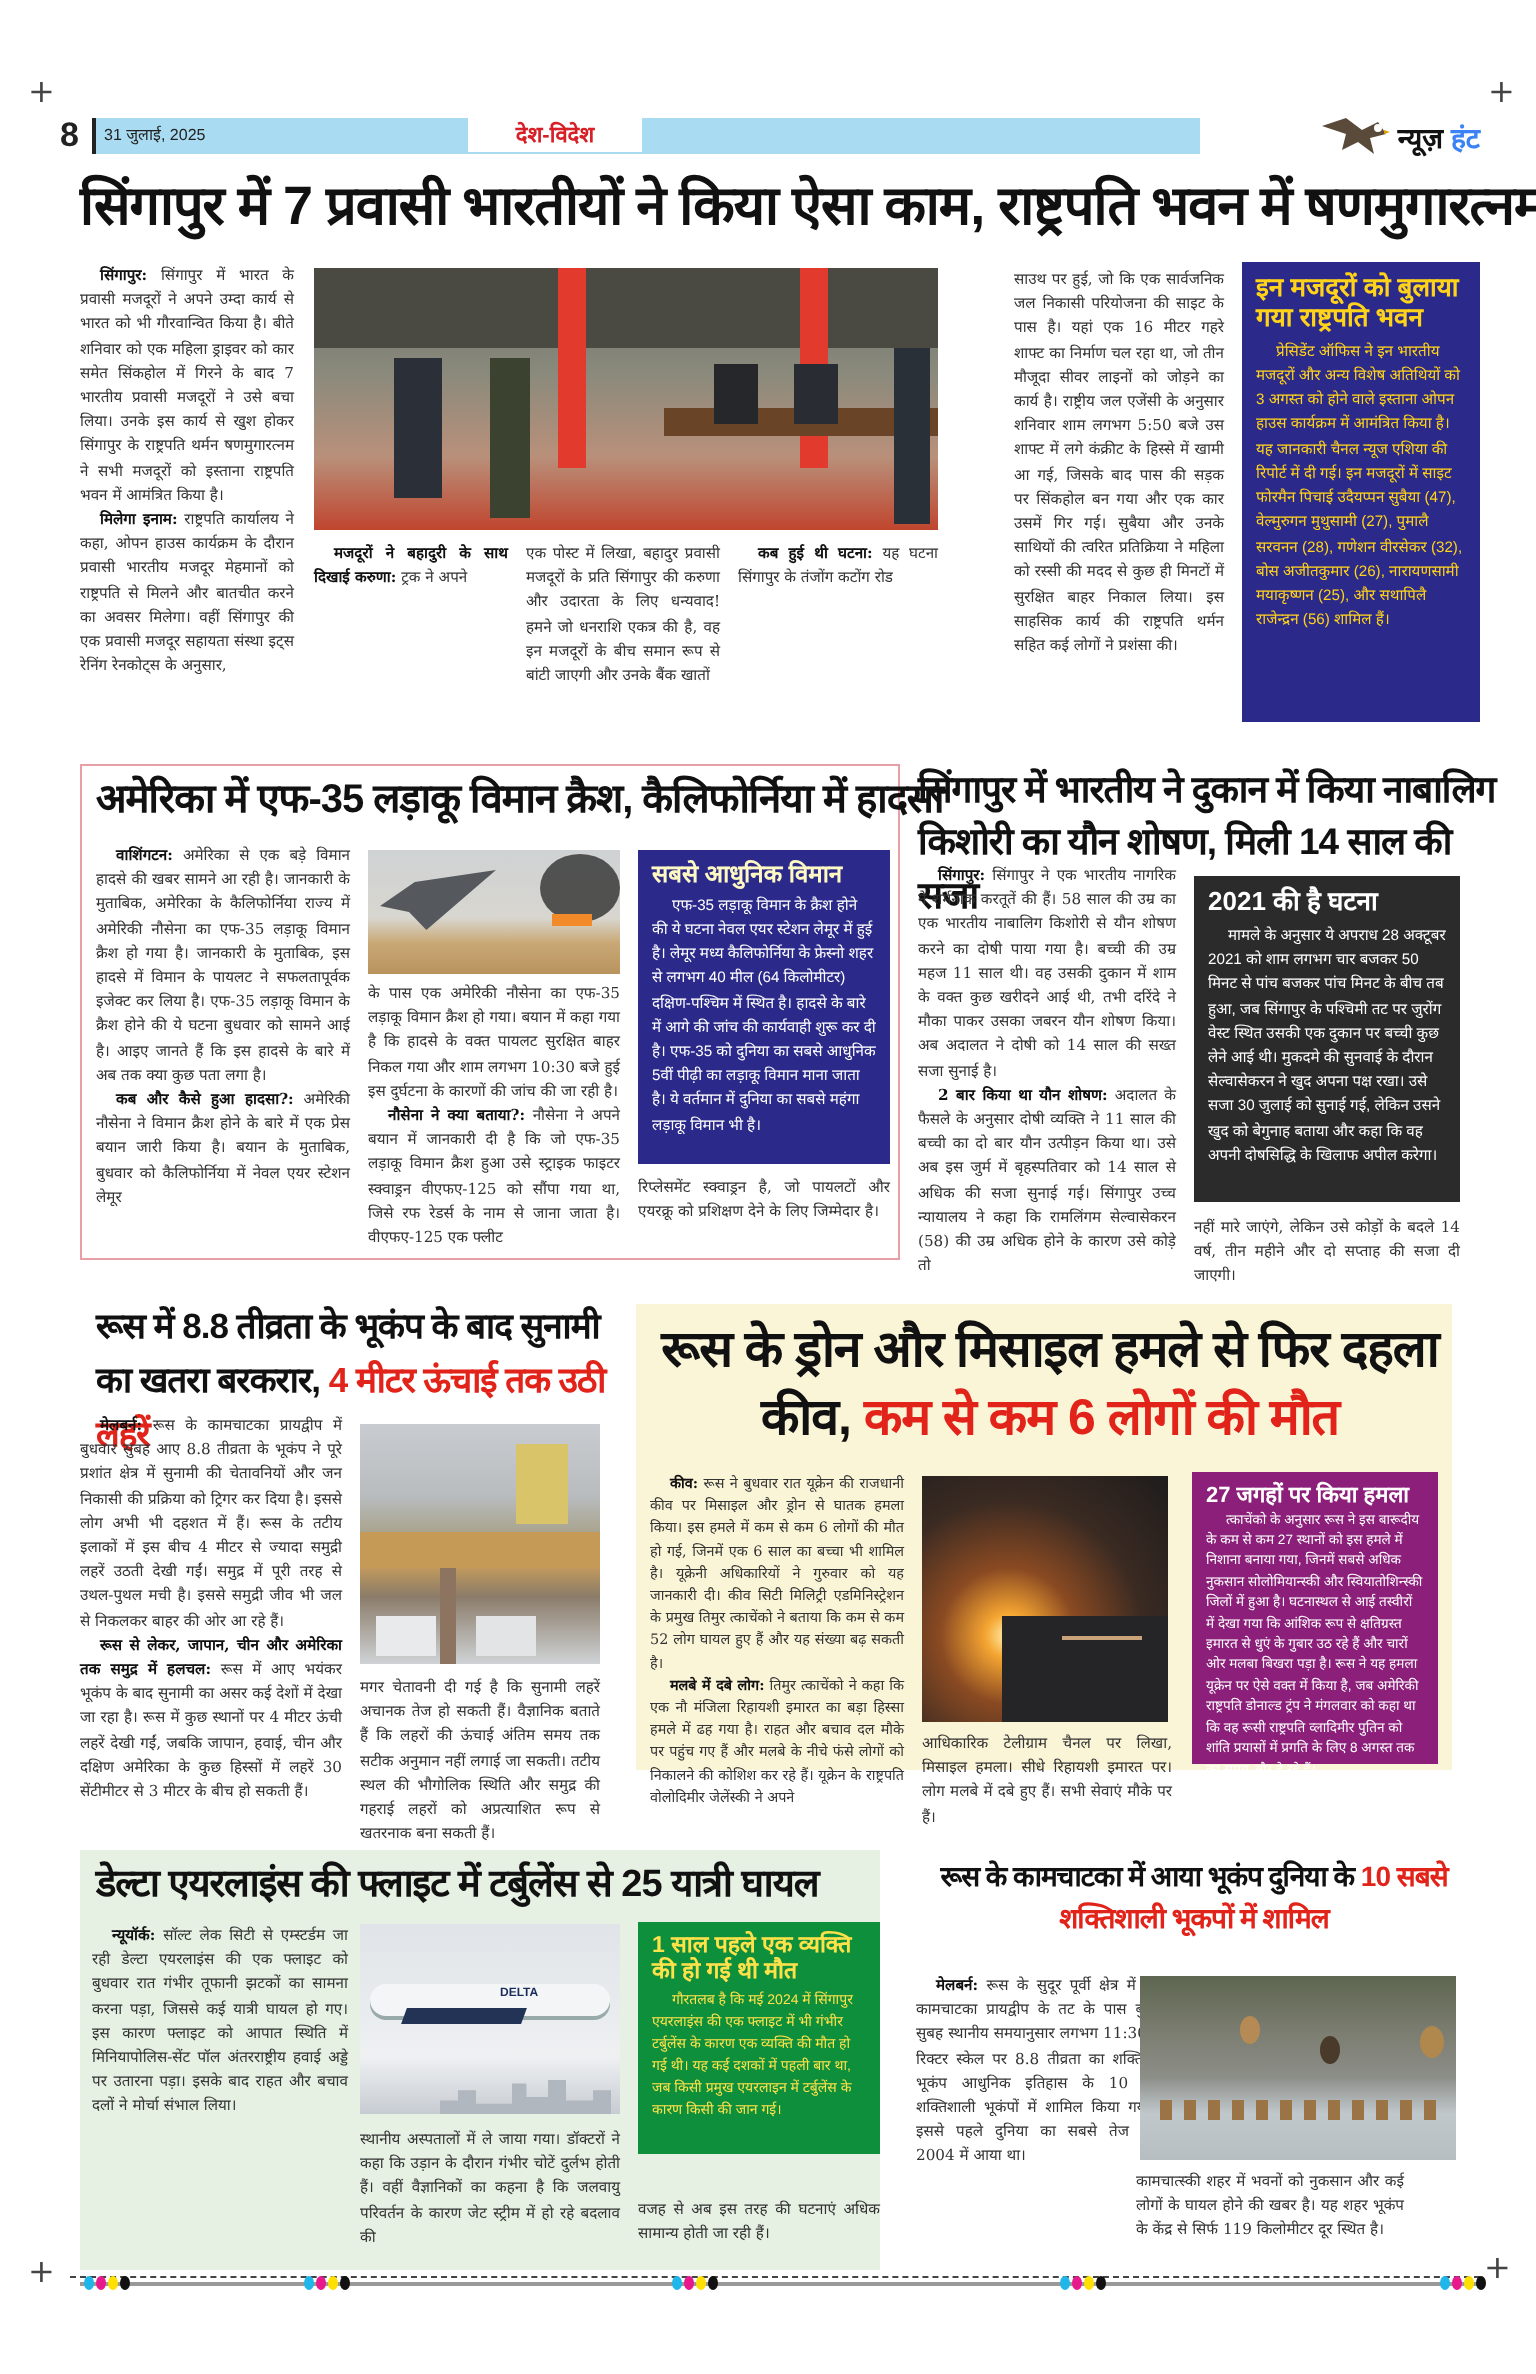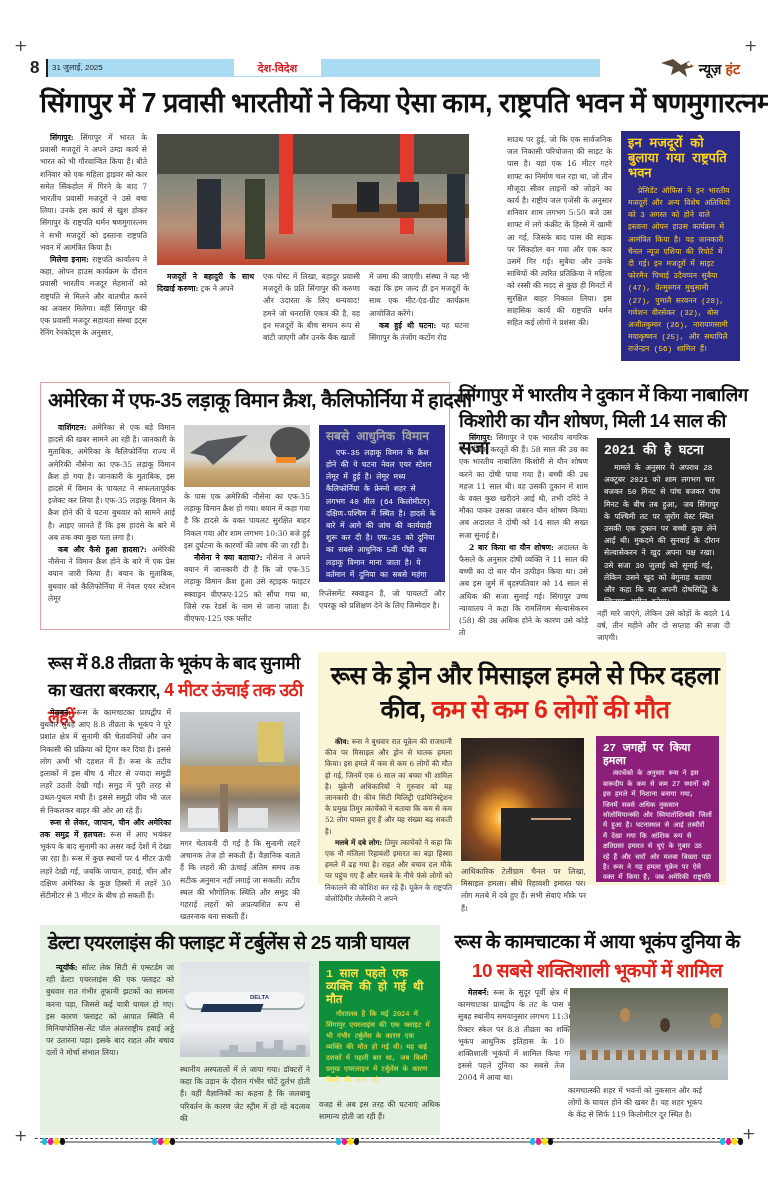--- a/index.html
+++ b/index.html
@@ -11,21 +11,21 @@
 .datebar{background:#a9dcf2;height:18px;flex:0 0 188px;border-left:2px solid #222;padding-left:4px;font-family:"Liberation Sans",sans-serif;font-size:8px;line-height:18px}
 .sect{flex:0 0 87px;text-align:center;color:#d61f26;font-family:"Liberation Sans",sans-serif;font-weight:bold;font-size:11px;height:18px;line-height:18px;border-bottom:1px solid #a9dcf2}
 .bluefill{background:#a9dcf2;height:18px;flex:1}
 .logo{flex:0 0 140px;display:flex;align-items:center;justify-content:flex-end;gap:4px;font-family:"Liberation Sans",sans-serif;font-weight:bold;font-size:14px}
 .logo .eagle{width:36px;height:22px;position:relative}
 .h1{font-family:"Liberation Sans",sans-serif;font-weight:bold;color:#111;letter-spacing:-0.5px;line-height:1.15}
 .txt{font-size:7.6px;line-height:12.2px;text-align:justify;color:#333}
 .txt b{color:#111}
 .ind{text-indent:10px}
 .img{position:absolute;overflow:hidden}
-.box{position:absolute;padding:6px 7px;font-family:Liberation Mono, monospace}
+.box{position:absolute;padding:6px 7px;font-family:Liberation Sans, sans-serif}
 .box .bt{font-weight:bold;line-height:1.15}
 .box .bb{font-size:7.6px;line-height:12.2px;text-indent:10px}
 .red{color:#e2231a}
 .regbar{position:absolute;top:1141px;left:40px;width:700px;height:2px;background:#999}
 .dots{position:absolute;top:1138px;display:flex;gap:1px}
 .dots span{width:5px;height:7px;border-radius:50%}
 .dash{position:absolute;top:1138px;left:35px;width:705px;border-top:1px dashed #444}
 </style>
 </head>
 <body>
@@ -38,21 +38,21 @@
   <div class="datebar">31 जुलाई, 2025</div>
   <div class="sect">देश-विदेश</div>
   <div class="bluefill"></div>
   <div class="logo">
     <svg class="eagle" viewBox="0 0 36 22">
         <path d="M2 6 L14 2 L22 8 L30 4 L34 10 L26 12 L28 20 L20 14 L12 18 L14 10 Z" fill="#5a4a3a"></path>
         <circle cx="30" cy="7" r="2" fill="#fff"></circle>
         <path d="M33 8 l3 1 -3 1z" fill="#e2a000"></path>
       </svg>
     <span style="color:#111">न्यूज़</span>
-    <span style="color:#c2410c">हंट</span>
+    <span style="color:#3b82f6">हंट</span>
   </div>
 </div>
 
 <div class="abs h1" style="left:40px;top:88px;width:700px;font-size:27px;white-space:nowrap">सिंगापुर में 7 प्रवासी भारतीयों ने किया ऐसा काम, राष्ट्रपति भवन में षणमुगारत्नम देंगे इनाम</div>
 
 <div class="abs txt" style="left:40px;top:132px;width:107px">
   <p class="ind"><b>सिंगापुर:</b> <span>सिंगापुर में भारत के प्रवासी मजदूरों ने अपने उम्दा कार्य से भारत को भी गौरवान्वित किया है। बीते शनिवार को एक महिला ड्राइवर को कार समेत सिंकहोल में गिरने के बाद 7 भारतीय प्रवासी मजदूरों ने उसे बचा लिया। उनके इस कार्य से खुश होकर सिंगापुर के राष्ट्रपति थर्मन षणमुगारत्नम ने सभी मजदूरों को इस्ताना राष्ट्रपति भवन में आमंत्रित किया है।</span></p>
   <p class="ind"><b>मिलेगा इनाम:</b> <span>राष्ट्रपति कार्यालय ने कहा, ओपन हाउस कार्यक्रम के दौरान प्रवासी भारतीय मजदूर मेहमानों को राष्ट्रपति से मिलने और बातचीत करने का अवसर मिलेगा। वहीं सिंगापुर की एक प्रवासी मजदूर सहायता संस्था इट्स रेनिंग रेनकोट्स के अनुसार,</span></p>
 </div>
 
@@ -68,21 +68,20 @@
   <div class="abs" style="left:290px;top:40px;width:18px;height:88px;background:#2a3038"></div>
 </div>
 
 <div class="abs txt" style="left:157px;top:271px;width:97px">
   <p class="ind"><b>मजदूरों ने बहादुरी के साथ दिखाई करुणा:</b> <span>ट्रक ने अपने</span></p>
 </div>
 <div class="abs txt" style="left:263px;top:271px;width:97px">
   <p><span>एक पोस्ट में लिखा, बहादुर प्रवासी मजदूरों के प्रति सिंगापुर की करुणा और उदारता के लिए धन्यवाद! हमने जो धनराशि एकत्र की है, वह इन मजदूरों के बीच समान रूप से बांटी जाएगी और उनके बैंक खातों</span></p>
 </div>
 <div class="abs txt" style="left:369px;top:271px;width:100px">
-  <p><span>में जमा की जाएगी। संस्था ने यह भी कहा कि हम जल्द ही इन मजदूरों के साथ एक मीट-एंड-ग्रीट कार्यक्रम आयोजित करेंगे।</span></p>
   <p class="ind"><b>कब हुई थी घटना:</b> <span>यह घटना सिंगापुर के तंजोंग कटोंग रोड</span></p>
 </div>
 <div class="abs txt" style="left:507px;top:134px;width:105px">
   <p><span>साउथ पर हुई, जो कि एक सार्वजनिक जल निकासी परियोजना की साइट के पास है। यहां एक 16 मीटर गहरे शाफ्ट का निर्माण चल रहा था, जो तीन मौजूदा सीवर लाइनों को जोड़ने का कार्य है। राष्ट्रीय जल एजेंसी के अनुसार शनिवार शाम लगभग 5:50 बजे उस शाफ्ट में लगे कंक्रीट के हिस्से में खामी आ गई, जिसके बाद पास की सड़क पर सिंकहोल बन गया और एक कार उसमें गिर गई। सुबैया और उनके साथियों की त्वरित प्रतिक्रिया ने महिला को रस्सी की मदद से कुछ ही मिनटों में सुरक्षित बाहर निकाल लिया। इस साहसिक कार्य की राष्ट्रपति थर्मन सहित कई लोगों ने प्रशंसा की।</span></p>
 </div>
 
 <div class="box" style="left:621px;top:131px;width:119px;height:230px;background:#2b2a8a">
   <div class="bt" style="color:#ffd31a;font-size:13px">इन मजदूरों को बुलाया गया राष्ट्रपति भवन</div>
   <div class="bb" style="color:#ffd31a;margin-top:3px">प्रेसिडेंट ऑफिस ने इन भारतीय मजदूरों और अन्य विशेष अतिथियों को 3 अगस्त को होने वाले इस्ताना ओपन हाउस कार्यक्रम में आमंत्रित किया है। यह जानकारी चैनल न्यूज एशिया की रिपोर्ट में दी गई। इन मजदूरों में साइट फोरमैन पिचाई उदैयप्पन सुबैया (47), वेल्मुरुगन मुथुसामी (27), पुमालै सरवनन (28), गणेशन वीरसेकर (32), बोस अजीतकुमार (26), नारायणसामी मयाकृष्णन (25), और सथापिलै राजेन्द्रन (56) शामिल हैं।</div>
 </div>
@@ -100,21 +99,21 @@
   <div class="abs" style="left:86px;top:2px;width:40px;height:34px;border-radius:50%;background:#3a3a3a;opacity:.85"></div>
   <div class="abs" style="left:92px;top:32px;width:20px;height:6px;background:#f28a2a"></div>
 </div>
 
 <div class="abs txt" style="left:184px;top:491px;width:126px">
   <p><span>के पास एक अमेरिकी नौसेना का एफ-35 लड़ाकू विमान क्रैश हो गया। बयान में कहा गया है कि हादसे के वक्त पायलट सुरक्षित बाहर निकल गया और शाम लगभग 10:30 बजे हुई इस दुर्घटना के कारणों की जांच की जा रही है।</span></p>
   <p class="ind"><b>नौसेना ने क्या बताया?:</b> <span>नौसेना ने अपने बयान में जानकारी दी है कि जो एफ-35 लड़ाकू विमान क्रैश हुआ उसे स्ट्राइक फाइटर स्क्वाड्रन वीएफए-125 को सौंपा गया था, जिसे रफ रेडर्स के नाम से जाना जाता है। वीएफए-125 एक फ्लीट</span></p>
 </div>
 
 <div class="box" style="left:319px;top:425px;width:126px;height:157px;background:#2b2a8a">
-  <div class="bt" style="color:#a3a3a3;font-size:12px">सबसे आधुनिक विमान</div>
+  <div class="bt" style="color:#fef9c3;font-size:12px">सबसे आधुनिक विमान</div>
   <div class="bb" style="color:#fff;margin-top:2px">एफ-35 लड़ाकू विमान के क्रैश होने की ये घटना नेवल एयर स्टेशन लेमूर में हुई है। लेमूर मध्य कैलिफोर्निया के फ्रेस्नो शहर से लगभग 40 मील (64 किलोमीटर) दक्षिण-पश्चिम में स्थित है। हादसे के बारे में आगे की जांच की कार्यवाही शुरू कर दी है। एफ-35 को दुनिया का सबसे आधुनिक 5वीं पीढ़ी का लड़ाकू विमान माना जाता है। ये वर्तमान में दुनिया का सबसे महंगा लड़ाकू विमान भी है।</div>
 </div>
 <div class="abs txt" style="left:319px;top:588px;width:126px">
   <p><span>रिप्लेसमेंट स्क्वाड्रन है, जो पायलटों और एयरक्रू को प्रशिक्षण देने के लिए जिम्मेदार है।</span></p>
 </div>
 
 <div class="abs h1" style="left:459px;top:382px;width:290px;font-size:18.5px;line-height:1.42">सिंगापुर में भारतीय ने दुकान में किया नाबालिग किशोरी का यौन शोषण, मिली 14 साल की सजा</div>
 
 <div class="abs txt" style="left:459px;top:432px;width:129px">
   <p class="ind"><b>सिंगापुर:</b> <span>सिंगापुर ने एक भारतीय नागरिक ने शर्मनाक करतूतें की हैं। 58 साल की उम्र का एक भारतीय नाबालिग किशोरी से यौन शोषण करने का दोषी पाया गया है। बच्ची की उम्र महज 11 साल थी। वह उसकी दुकान में शाम के वक्त कुछ खरीदने आई थी, तभी दरिंदे ने मौका पाकर उसका जबरन यौन शोषण किया। अब अदालत ने दोषी को 14 साल की सख्त सजा सुनाई है।</span></p>
@@ -195,21 +194,21 @@
 </div>
 
 <div class="box" style="left:319px;top:961px;width:121px;height:116px;background:#0d8f3b">
   <div class="bt" style="color:#ffe24a;font-size:11.5px">1 साल पहले एक व्यक्ति की हो गई थी मौत</div>
   <div class="bb" style="color:#ffe24a;margin-top:2px;font-size:7px;line-height:11px">गौरतलब है कि मई 2024 में सिंगापुर एयरलाइंस की एक फ्लाइट में भी गंभीर टर्बुलेंस के कारण एक व्यक्ति की मौत हो गई थी। यह कई दशकों में पहली बार था, जब किसी प्रमुख एयरलाइन में टर्बुलेंस के कारण किसी की जान गई।</div>
 </div>
 <div class="abs txt" style="left:319px;top:1099px;width:121px">
   <p><span>वजह से अब इस तरह की घटनाएं अधिक सामान्य होती जा रही हैं।</span></p>
 </div>
 
-<div class="abs h1" style="left:452px;top:928px;width:290px;font-size:19px;text-align:center;line-height:1.5">
+<div class="abs h1" style="left:452px;top:928px;width:290px;font-size:14px;text-align:center;line-height:1.5">
   <span>रूस के कामचाटका में आया भूकंप दुनिया के</span>
   <span class="red">10 सबसे शक्तिशाली भूकपों में शामिल</span>
 </div>
 
 <div class="abs txt" style="left:458px;top:987px;width:128px">
   <p class="ind"><b>मेलबर्न:</b> <span>रूस के सुदूर पूर्वी क्षेत्र में स्थित कामचाटका प्रायद्वीप के तट के पास बुधवार सुबह स्थानीय समयानुसार लगभग 11:30 बजे रिक्टर स्केल पर 8.8 तीव्रता का शक्तिशाली भूकंप आधुनिक इतिहास के 10 सबसे शक्तिशाली भूकंपों में शामिल किया गया है। इससे पहले दुनिया का सबसे तेज भूकंप 2004 में आया था।</span></p>
 </div>
 
 <div class="img" style="left:570px;top:988px;width:158px;height:92px;background:linear-gradient(180deg,#5d6650 0%,#7b7d70 30%,#8c8e88 55%,#c1c8cc 75%,#b7bec2 100%)">
   <div class="abs" style="left:50px;top:20px;width:10px;height:14px;border-radius:50%;background:#b58a54"></div>

